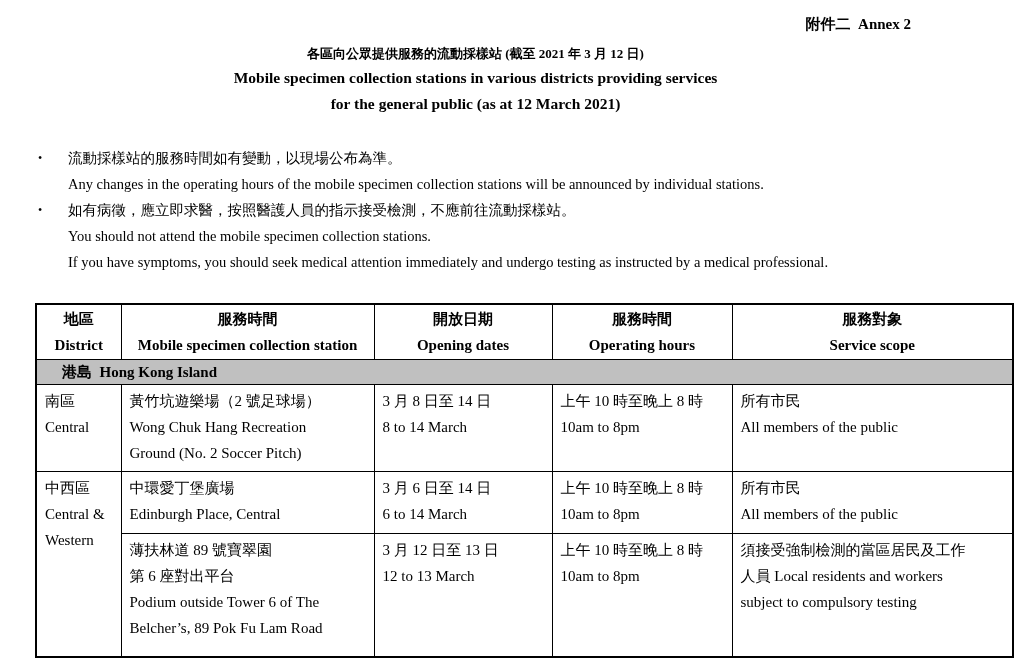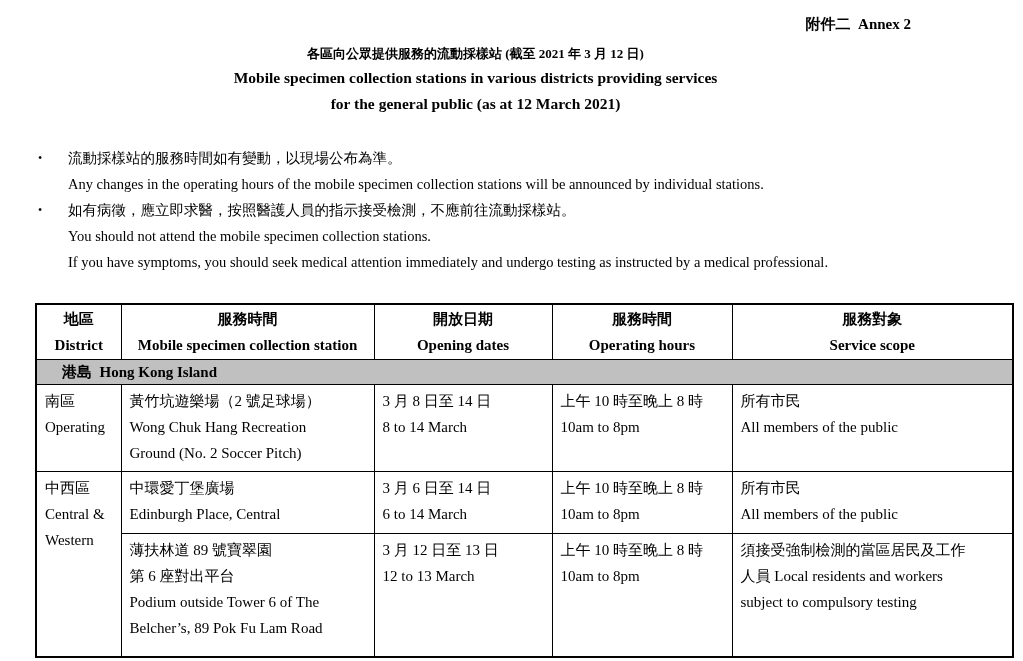--- a/index.html
+++ b/index.html
@@ -147,21 +147,21 @@
       </tr>
     </thead>
     <tbody>
       <tr class="section-row">
         <td colspan="5" style="background-color: rgb(192, 192, 192); padding-left: 25px;">港島  Hong Kong Island</td>
       </tr>
 
       <tr class="row-a">
         <td class="district">
           <div class="cell-line">南區</div>
-          <div class="cell-line">Operating</div>
+          <div class="cell-line">Central</div>
         </td>
         <td>
           <div class="cell-line">黃竹坑遊樂場（2 號足球場）</div>
           <div class="cell-line">Wong Chuk Hang Recreation</div>
           <div class="cell-line">Ground (No. 2 Soccer Pitch)</div>
         </td>
         <td>
           <div class="cell-line">3 月 8 日至 14 日</div>
           <div class="cell-line">8 to 14 March</div>
         </td>

